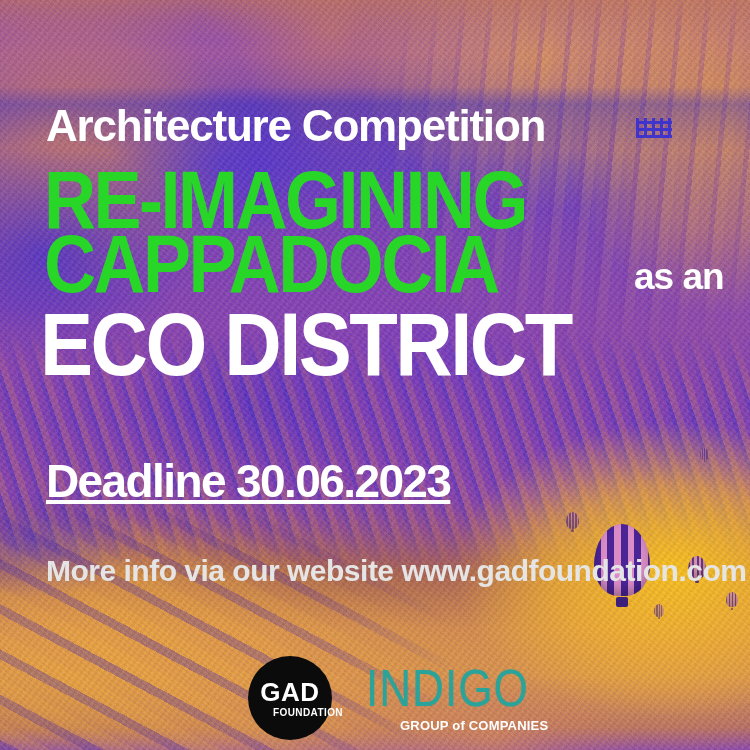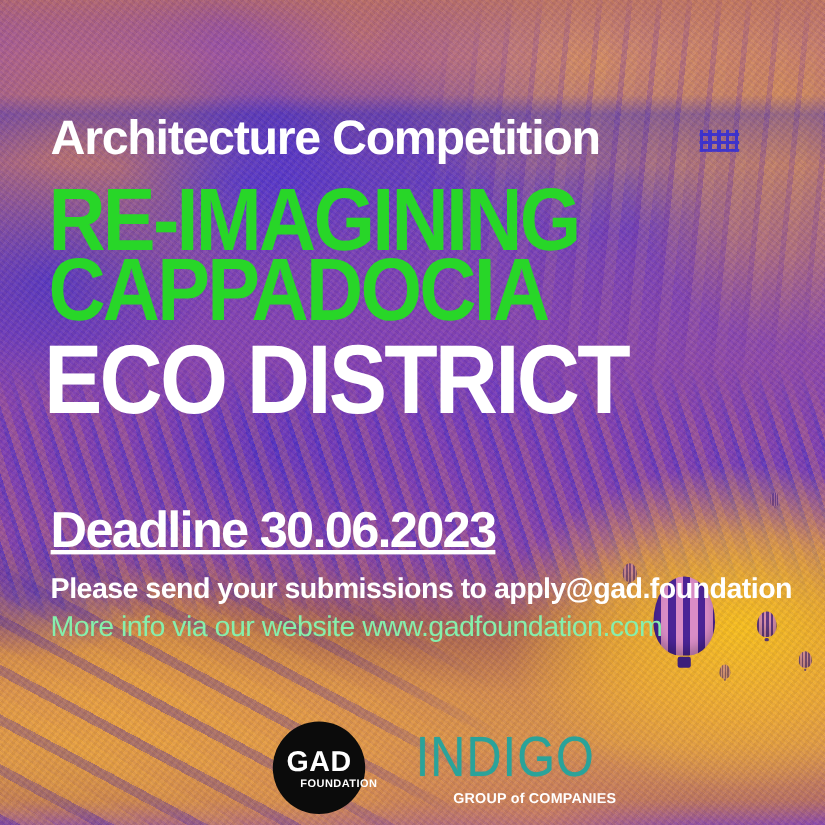--- a/index.html
+++ b/index.html
@@ -176,37 +176,37 @@
     font-size:46px;font-weight:700;color:#ffffff;
     letter-spacing:-1.6px;line-height:1;white-space:nowrap;text-decoration:underline;
   }
   .line-a{
     position:absolute;left:46px;top:522px;
     font-size:26px;font-weight:700;color:#ffffff;
     letter-spacing:-.5px;line-height:1;white-space:nowrap;
   }
   .line-b{
     position:absolute;left:46px;top:556px;
-    font-size:26px;font-weight:400;color:#86efac;
+    font-size:30px;font-weight:700;color:#e5e5e5;
     letter-spacing:-.5px;line-height:1;white-space:nowrap;
   }
 
   
   .gad-logo{
     position:absolute;left:248px;top:656px;
     width:84px;height:84px;border-radius:50%;
     background:#0b0b0b;
     display:flex;flex-direction:column;align-items:center;justify-content:center;
     z-index:6;
   }
   .gad-main{color:#fff;font-size:26px;font-weight:700;letter-spacing:.5px;line-height:1;}
   .gad-sub{color:#fff;font-size:10px;font-weight:700;letter-spacing:.4px;line-height:1;margin-top:3px;padding-left:36px;}
 
   .indigo-logo{
-    position:absolute;left:378px;top:662px;width:150px;height:76px;z-index:6;text-align:center;
+    position:absolute;left:366px;top:662px;width:150px;height:76px;z-index:6;text-align:center;
   }
   .indigo-word{
     color:#2aa39a;font-size:46px;font-weight:400;
     letter-spacing:1px;line-height:1;
     font-family:"Liberation Sans", sans-serif;
     transform:scaleY(1.12) scaleX(.96);transform-origin:left top;
     text-shadow:0 0 1px rgba(42,163,154,.6);
   }
   .indigo-sub{
     position:absolute;left:2px;top:56px;
@@ -263,26 +263,26 @@
   </div>
 
   <div class="txt">
 
     <div class="kicker">Architecture Competition</div>
 
     <div class="green1">RE-IMAGINING</div>
 
     <div class="green2">CAPPADOCIA</div>
 
+    <div class="asan">as an</div>
 
     <div class="eco">ECO DISTRICT</div>
 
     <div class="deadline">Deadline 30.06.2023</div>
 
-    <div class="line-a">Please send your submissions to apply@gad.foundation</div>
 
     <div class="line-b">More info via our website www.gadfoundation.com</div>
   </div>
 
   <div class="gad-logo">
     <div class="gad-main">GAD</div>
     <div class="gad-sub">FOUNDATION</div>
   </div>
 
   <div class="indigo-logo">

